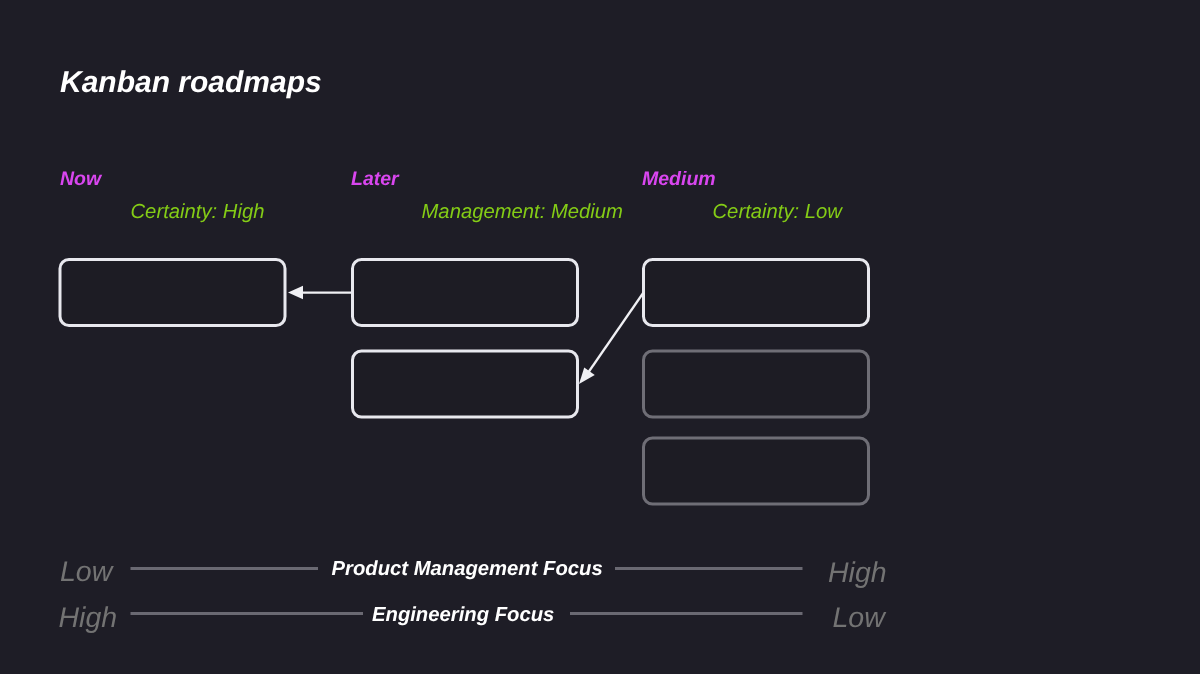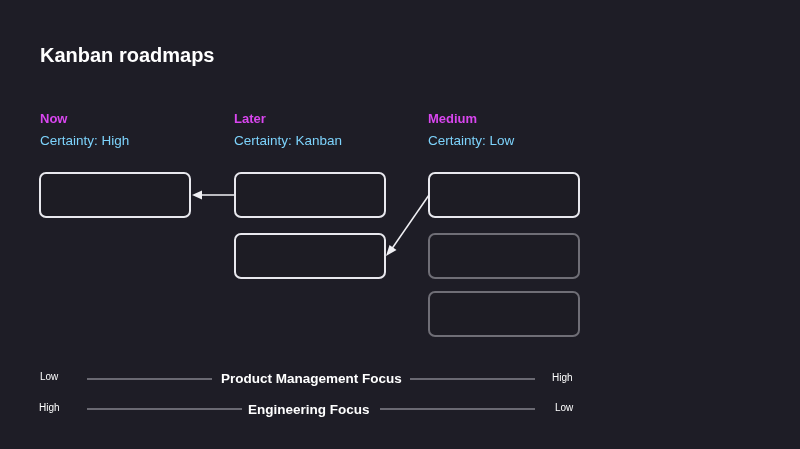--- a/index.html
+++ b/index.html
@@ -1,36 +1,36 @@
 <!DOCTYPE html>
 <html><head>
 <meta charset="utf-8">
 <style>
   html, body { margin:0; padding:0; }
   body { width:800px; height:449px; background:#1e1d26; position:relative; overflow:hidden; font-family:"Liberation Sans", sans-serif; }
-  .abs { position:absolute; }
+  .abs { position:absolute;font-style:italic; }
   .title { left:40px; top:44px; font-size:20px; font-weight:bold; color:#ffffff; }
   .col-name { font-size:13px; color:#d946ef; font-weight:bold; }
-  .col-cert { font-size:13.5px; color:#7dd3fc; }
+  .col-cert { font-size:13.5px; color:#84cc16;margin-left:47px; }
   .card { position:absolute; width:148px; height:42px; border:2px solid #e8e8ee; border-radius:7px; box-sizing:content-box; background:#1d1c24; }
   .card.dim { border-color:#6f6e76; }
   svg.arrows { position:absolute; left:0; top:0; }
-  .scale-label { font-size:10px; color:#ffffff; }
+  .scale-label { font-size:19px; color:#737373; }
   .scale-title { font-size:13.5px; font-weight:bold; color:#ffffff;text-align:right; }
   .line { position:absolute; height:2px; background:#6a6972; }
 </style>
 </head>
 <body>
 
 <div class="abs title">Kanban roadmaps</div>
 
 <div class="abs col-name" style="left:40px;top:111px">Now</div>
 <div class="abs col-cert" style="left:40px;top:133px">Certainty: High</div>
 <div class="abs col-name" style="left:234px;top:111px">Later</div>
-<div class="abs col-cert" style="left:234px;top:133px">Certainty: Kanban</div>
+<div class="abs col-cert" style="left:234px;top:133px">Management: Medium</div>
 <div class="abs col-name" style="left:428px;top:111px">Medium</div>
 <div class="abs col-cert" style="left:428px;top:133px">Certainty: Low</div>
 
 <div class="card" style="left:39px;top:172px"></div>
 <div class="card" style="left:234px;top:172px"></div>
 <div class="card" style="left:234px;top:233px"></div>
 <div class="card" style="left:428px;top:172px"></div>
 <div class="card dim" style="left:428px;top:233px"></div>
 <div class="card dim" style="left:428px;top:291px"></div>
 

